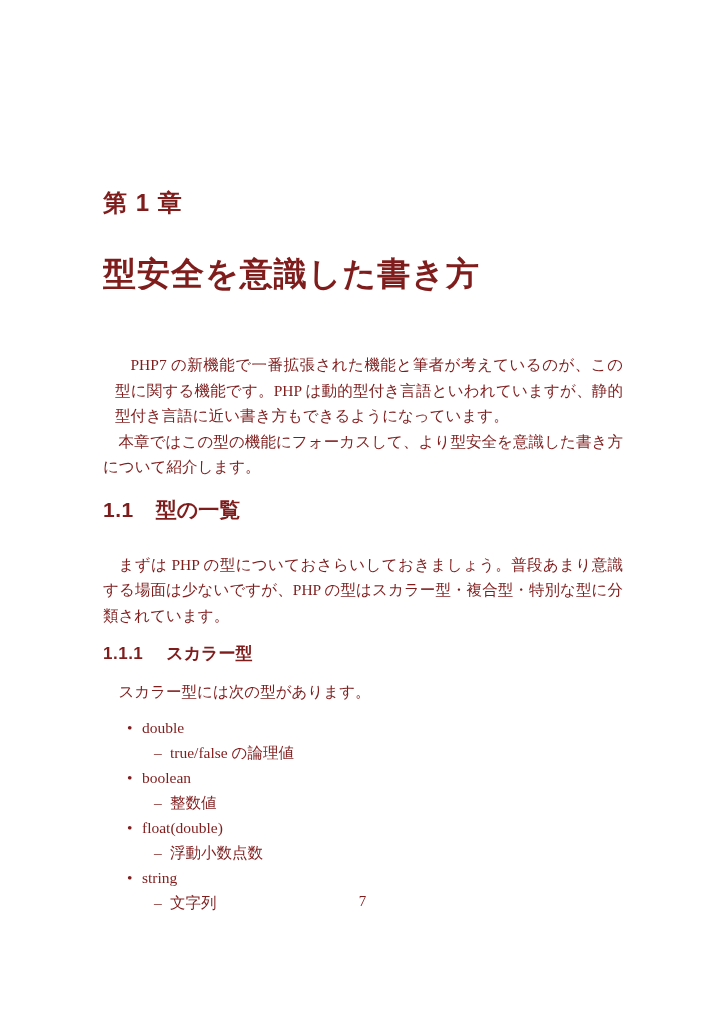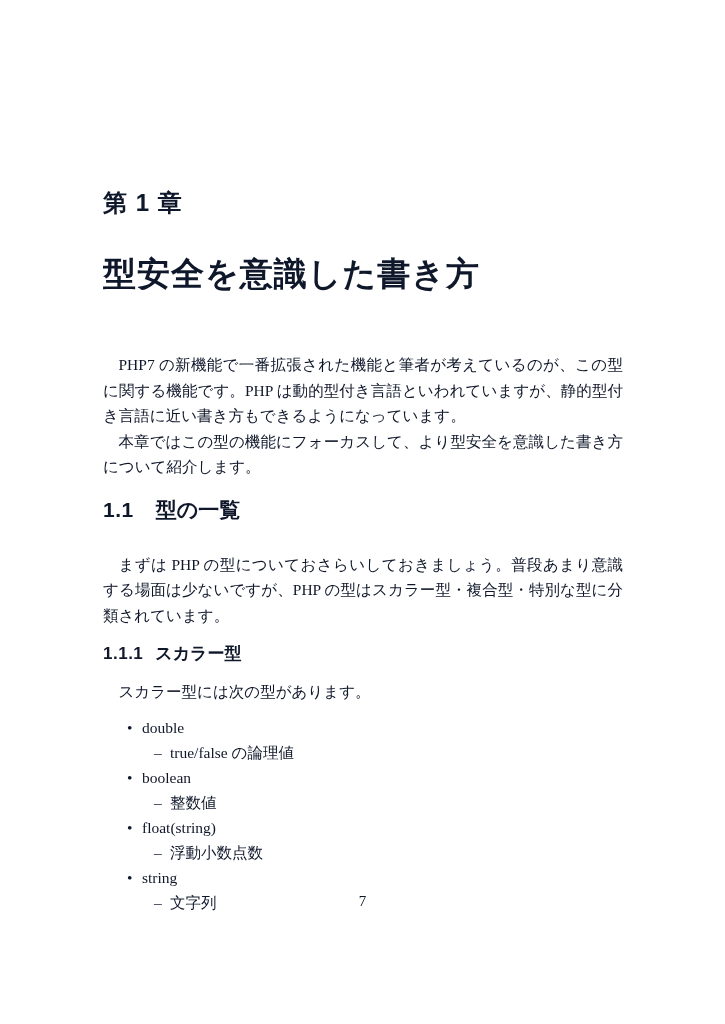--- a/index.html
+++ b/index.html
@@ -7,21 +7,21 @@
     padding: 0;
     background: #ffffff;
   }
   .page {
     position: relative;
     width: 725px;
     height: 1024px;
     background: #ffffff;
     overflow: hidden;
     font-family: "Liberation Serif", "DejaVu Serif", serif;
-    color: #0f172a;
+    color: #7f1d1d;
   }
   .content {
     position: absolute;
     left: 103px;
     top: 0;
     width: 520px;
   }
   .chapter-number {
     margin: 0;
     padding-top: 188px;
@@ -41,20 +41,21 @@
   }
   p.body-text {
     margin: 0;
     font-size: 15.5px;
     line-height: 25.5px;
     text-align: justify;
     text-indent: 1em;
   }
   p.first-after-title {
     margin-top: 58px;
+    margin-left: 12px;
   }
   h2.section-heading {
     margin: 16px 0 0 0;
     font-family: "Liberation Sans", "DejaVu Sans", sans-serif;
     font-weight: bold;
     font-size: 21px;
     line-height: 28px;
   }
   h2.section-heading .sec-num {
     display: inline-block;
@@ -63,21 +64,21 @@
   }
   h3.subsection-heading {
     margin: 14px 0 0 0;
     font-family: "Liberation Sans", "DejaVu Sans", sans-serif;
     font-weight: bold;
     font-size: 17px;
     line-height: 23px;
   }
   h3.subsection-heading .sec-num {
     display: inline-block;
-    margin-right: 12px;
+    margin-right: 23px;
     letter-spacing: 0.5px;
   }
   p.section-lead { margin-top: 28px; }
   p.subsection-lead { margin-top: 14px; }
 
   .type-list {
     margin: 10px 0 0 0;
     padding: 0;
     list-style: none;
     font-size: 15.5px;
@@ -157,21 +158,21 @@
         </div>
         <div class="li-desc">
           <span class="dash-marker">–</span>
           <span>整数値</span>
         </div>
       </li>
 
       <li>
         <div class="li-term">
           <span class="bullet-marker">•</span>
-          <span>float(string)</span>
+          <span>float(double)</span>
         </div>
         <div class="li-desc">
           <span class="dash-marker">–</span>
           <span>浮動小数点数</span>
         </div>
       </li>
 
       <li>
         <div class="li-term">
           <span class="bullet-marker">•</span>

